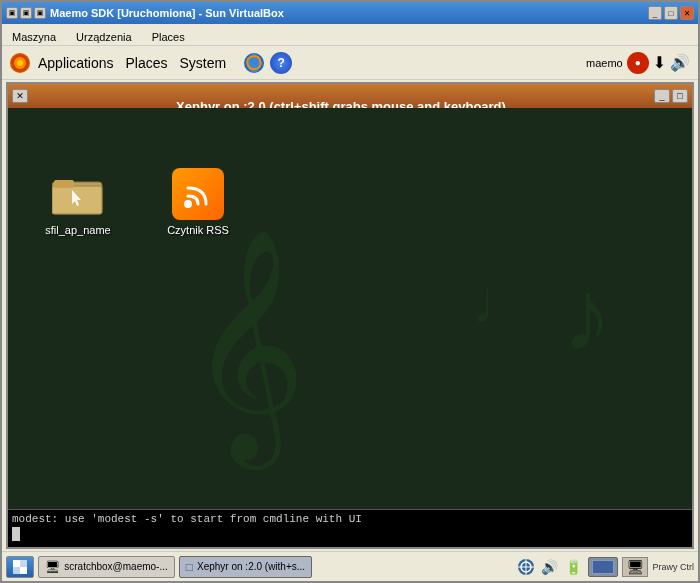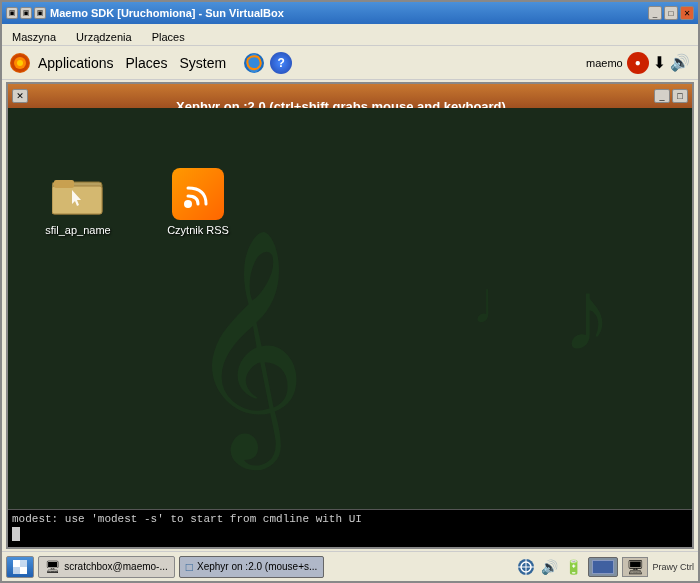--- a/index.html
+++ b/index.html
@@ -462,21 +462,21 @@
       </svg>
     </div>
 
     <div class="taskbar-item">
       <span style="font-size:12px;">🖥</span>
       <span>scratchbox@maemo-...</span>
     </div>
 
     <div class="taskbar-item active">
       <span style="font-size:12px;color:#336699;">□</span>
-      <span>Xephyr on :2.0 (mouse+s...</span>
+      <span>Xephyr on :2.0 (with+s...</span>
     </div>
 
     <div class="taskbar-spacer"></div>
 
     <div class="taskbar-right">
 
       <div class="systray-icon">
         <svg width="18" height="18" viewBox="0 0 18 18">
           <circle cx="9" cy="9" r="8" fill="#336699"></circle>
           <circle cx="9" cy="9" r="5" fill="none" stroke="white" stroke-width="1.5"></circle>

